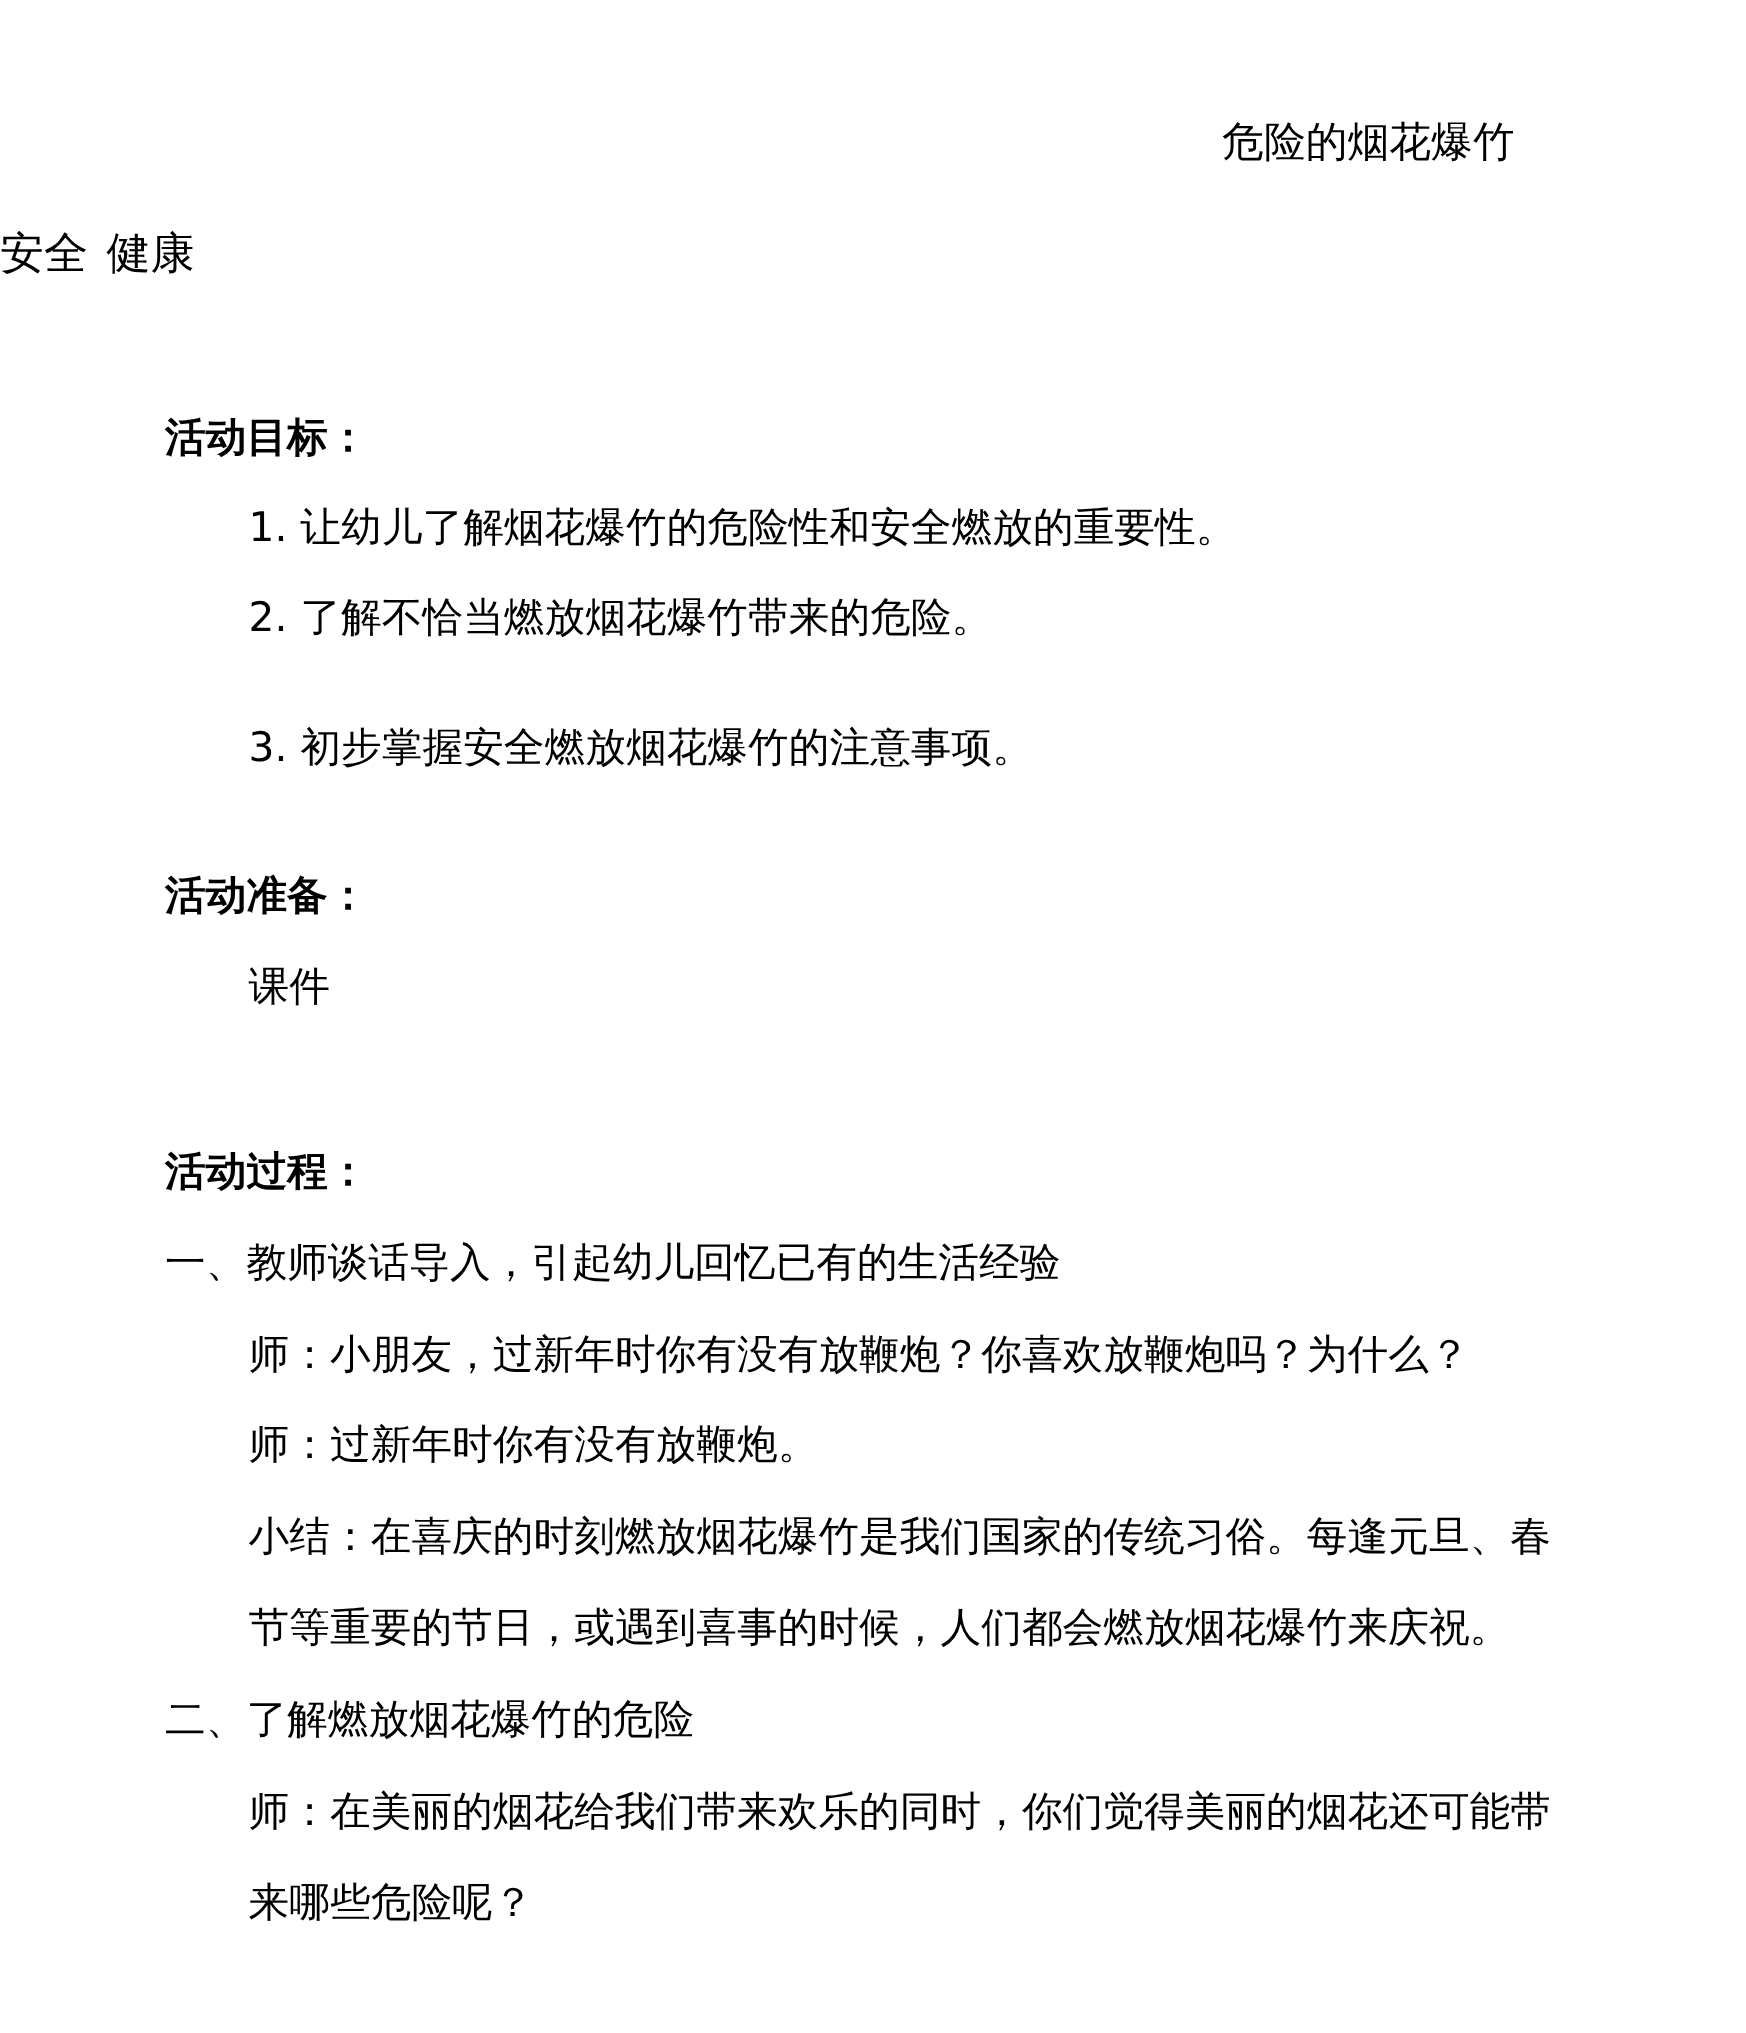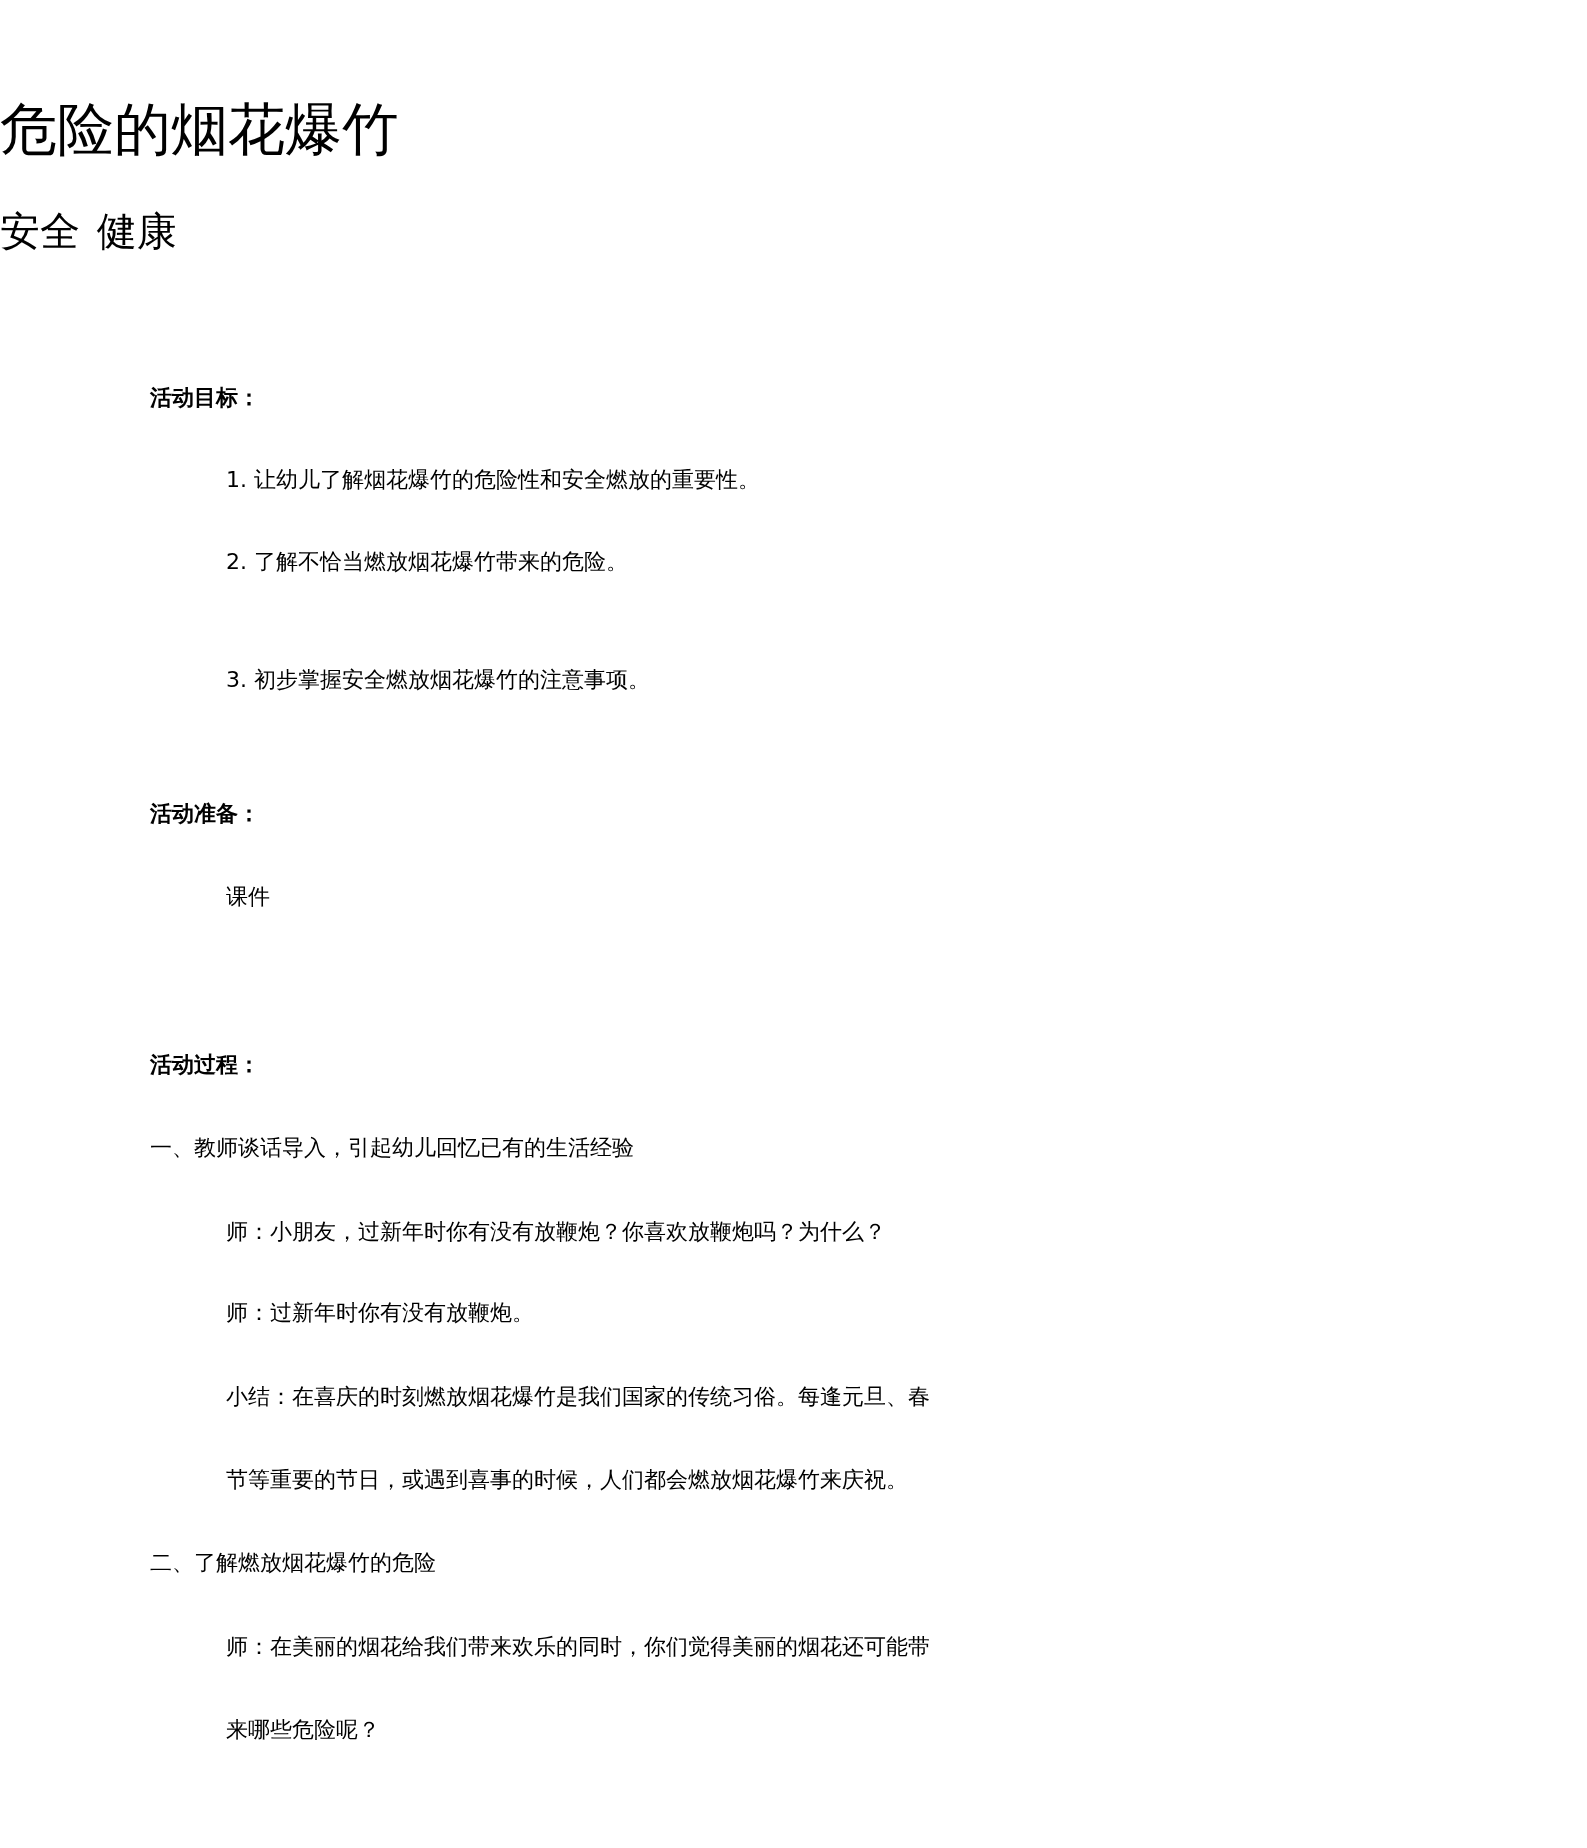--- a/index.html
+++ b/index.html
@@ -2,29 +2,29 @@
 <html><head>
   <meta charset="utf-8">
   <style>
     html, body { margin: 0; padding: 0; background: #ffffff; }
     body {
       width: 1587px; height: 1848px; position: relative; overflow: hidden;
       font-family: "DejaVu Sans", "Liberation Sans", sans-serif; color: #000;
     }
     .title {
       position: absolute; left: 0; width: 1377px; top: 96px;
-      text-align: left; font-size: 57px; line-height: 66px; margin: 0; font-weight: normal;
+      text-align: right; font-size: 38px; line-height: 66px; margin: 0; font-weight: normal;
     }
     .subtitle {
       position: absolute; left: 0; width: 1587px; top: 206px;
       text-align: left; font-size: 40px; line-height: 50px; margin: 0; font-weight: normal;
       word-spacing: 4px;
     }
     .line {
-      position: absolute; font-size: 22px; line-height: 44px; white-space: nowrap;
+      position: absolute; font-size: 37px; line-height: 44px; white-space: nowrap;
     }
     .heading { font-weight: bold; left: 150px; }
     .l1 { left: 150px; }
     .l2 { left: 226px; }
   </style>
 </head>
 <body>
 
 <h1 class="title">危险的烟花爆竹</h1>
 <h2 class="subtitle">安全 健康</h2>

